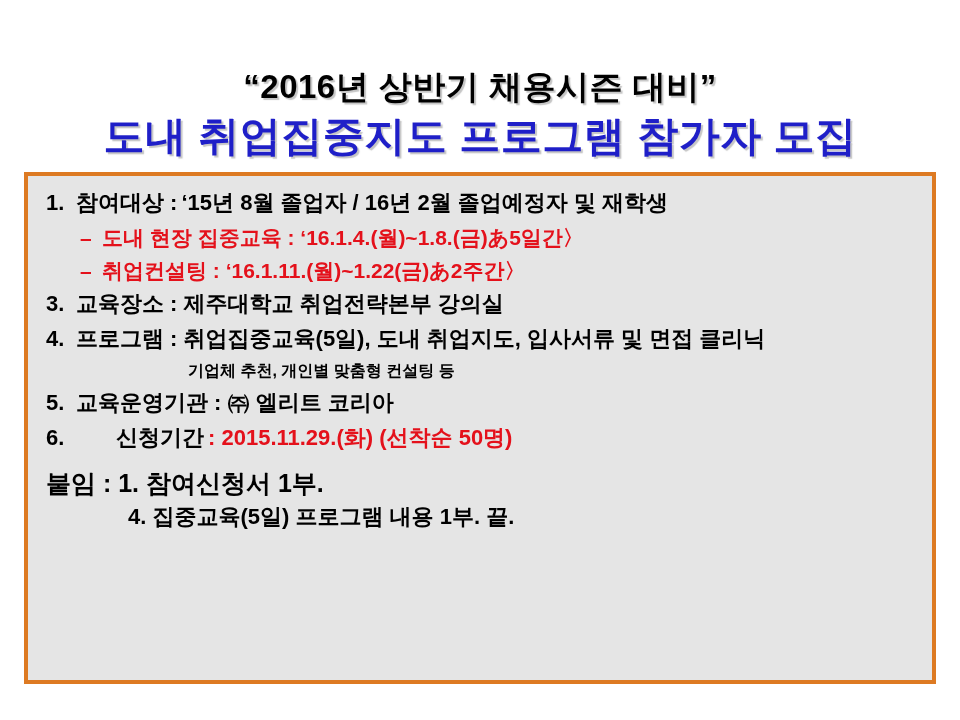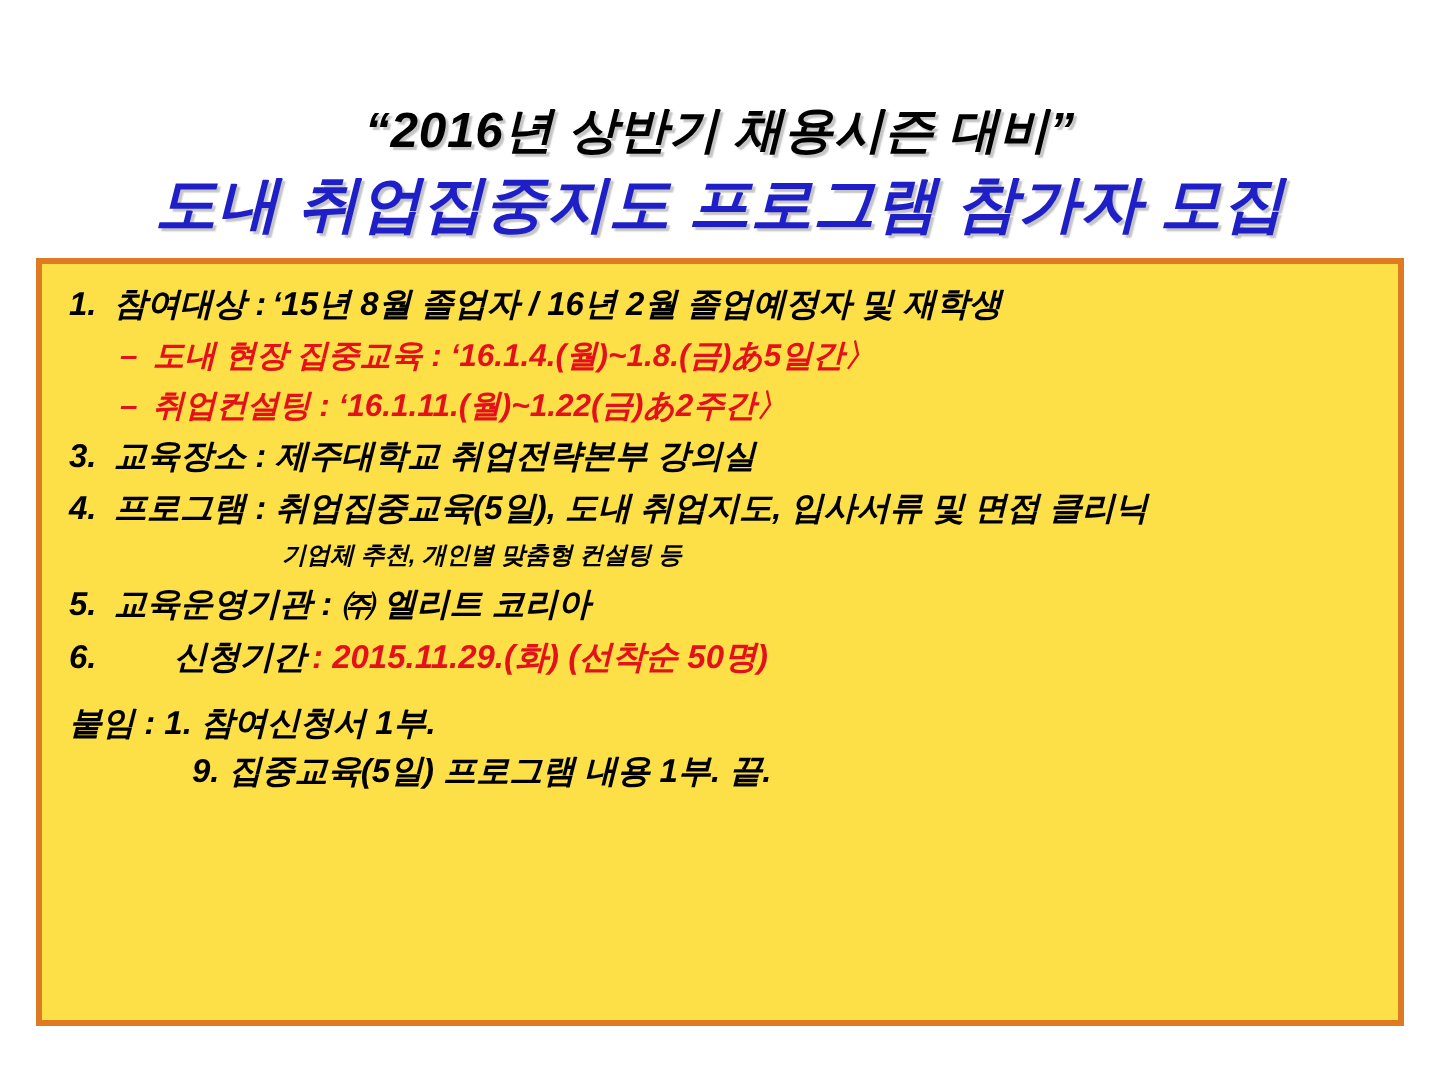--- a/index.html
+++ b/index.html
@@ -12,21 +12,20 @@
     height: 720px;
     background: #ffffff;
     font-family: "Liberation Sans", "DejaVu Sans", sans-serif;
     overflow: hidden;
   }
   .slide {
     position: relative;
     width: 960px;
     height: 720px;
     box-sizing: border-box;
-    font-style: italic;
   }
 
   
   .title-block {
     position: absolute;
     left: 0;
     top: 66px;
     width: 960px;
     text-align: center;
   }
@@ -52,21 +51,21 @@
 
   
   .content-box {
     position: absolute;
     left: 24px;
     top: 172px;
     width: 912px;
     height: 512px;
     box-sizing: border-box;
     border: 4px solid #DD7A22;
-    background: #fde047;
+    background: #e5e5e5;
     padding: 16px 10px 10px 14px;
   }
 
   .line {
     display: block;
     white-space: nowrap;
     font-weight: bold;
     color: #000000;
     line-height: 1.0;
   }
@@ -105,21 +104,21 @@
   .row-underline {
     font-size: 21px;
     margin-bottom: 13px;
     padding-left: 38px;
     text-decoration: underline;
     text-underline-offset: 3px;
   }
 
   
   .row-attach {
-    font-size: 22px;
+    font-size: 25px;
     margin-top: 22px;
     margin-bottom: 10px;
     padding-left: 4px;
   }
   .row-attach2 {
     font-size: 22px;
     margin-bottom: 10px;
     padding-left: 86px;
   }
 
@@ -159,16 +158,16 @@
 
     <div class="line row-cont">기업체 추천, 개인별 맞춤형 컨설팅 등</div>
 
     <div class="line row-num"><span class="num">5.</span><span>교육운영기관 : ㈜ 엘리트 코리아</span></div>
 
     <div class="line row-num"><span class="num">6.</span><span class="blk">신청기간</span><span class="sep"></span><span class="red">: 2015.11.29.(화) (선착순 50명)</span></div>
 
 
 
     <div class="line row-attach">붙임 : 1. 참여신청서 1부.</div>
-    <div class="line row-attach2">9. 집중교육(5일) 프로그램 내용 1부. 끝.</div>
+    <div class="line row-attach2">4. 집중교육(5일) 프로그램 내용 1부. 끝.</div>
 
   </div>
 </div>
 
 </body></html>

